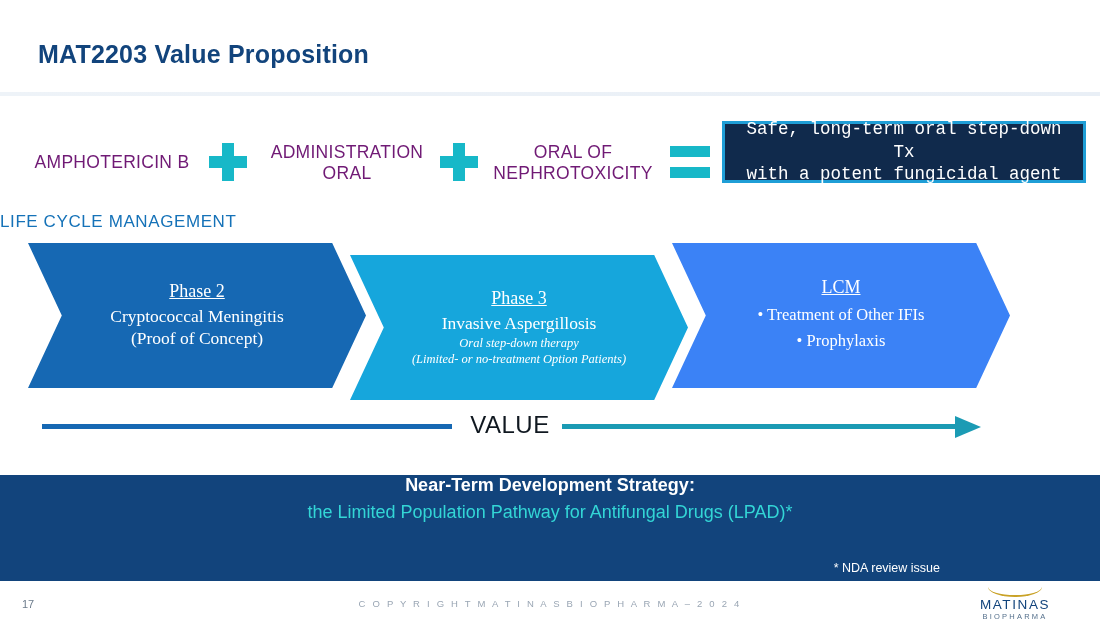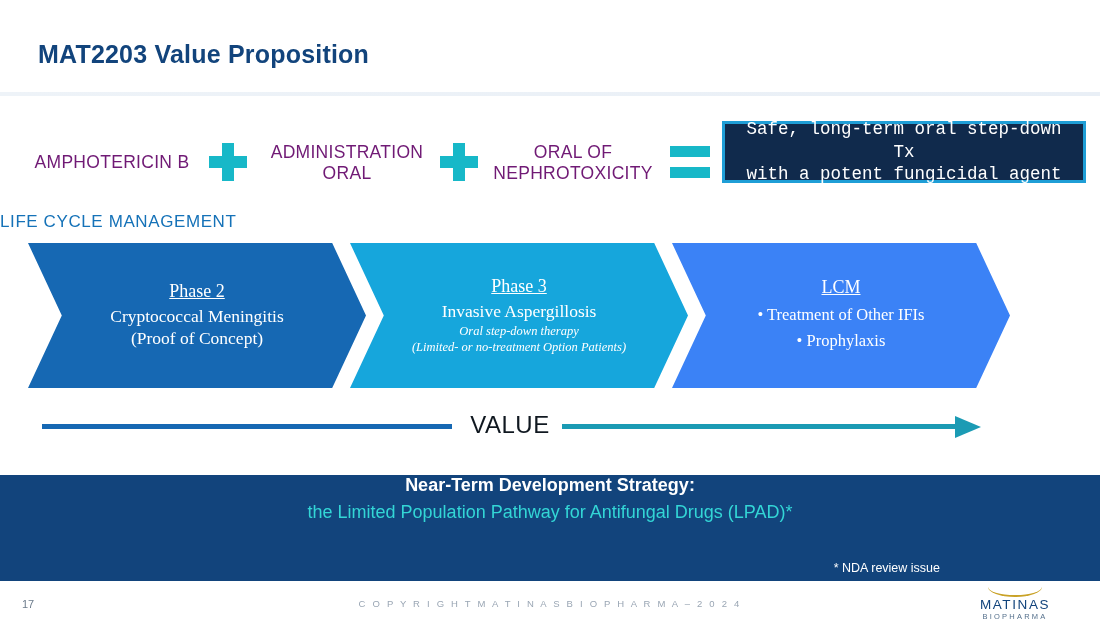--- a/index.html
+++ b/index.html
@@ -163,20 +163,21 @@
     left: 28px;
     width: 338px;
     background: #1668b3;
     clip-path: polygon(0 0, 90% 0, 100% 50%, 90% 100%, 0 100%, 10% 50%);
   }
   .chev2 {
     left: 350px;
     width: 338px;
     background: #16a6dc;
     clip-path: polygon(0 0, 90% 0, 100% 50%, 90% 100%, 0 100%, 10% 50%);
+    margin-top: 12px;
   }
   .chev3 {
     left: 672px;
     width: 338px;
     background: #3b82f6;
     clip-path: polygon(0 0, 90% 0, 100% 50%, 90% 100%, 0 100%, 10% 50%);
   }
   .chev-head {
     font-size: 18px;
     text-decoration: underline;

